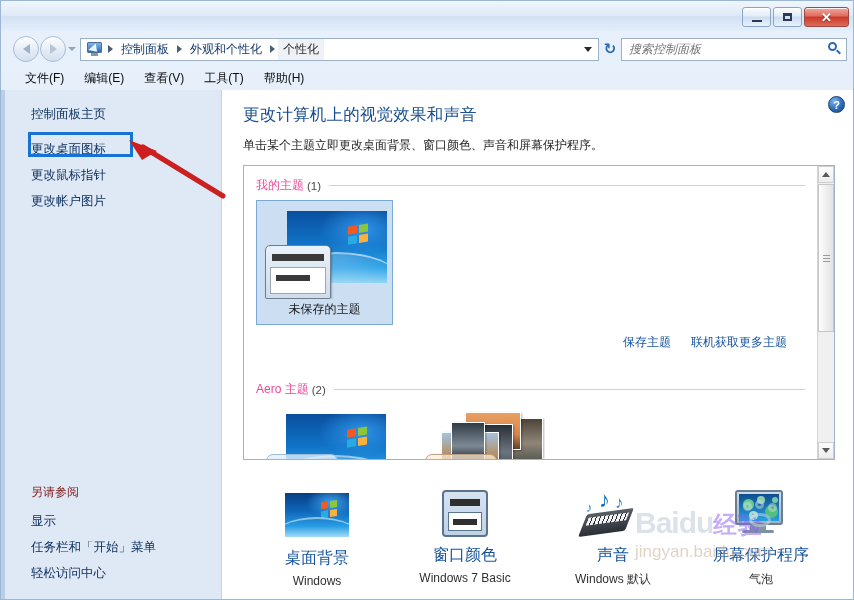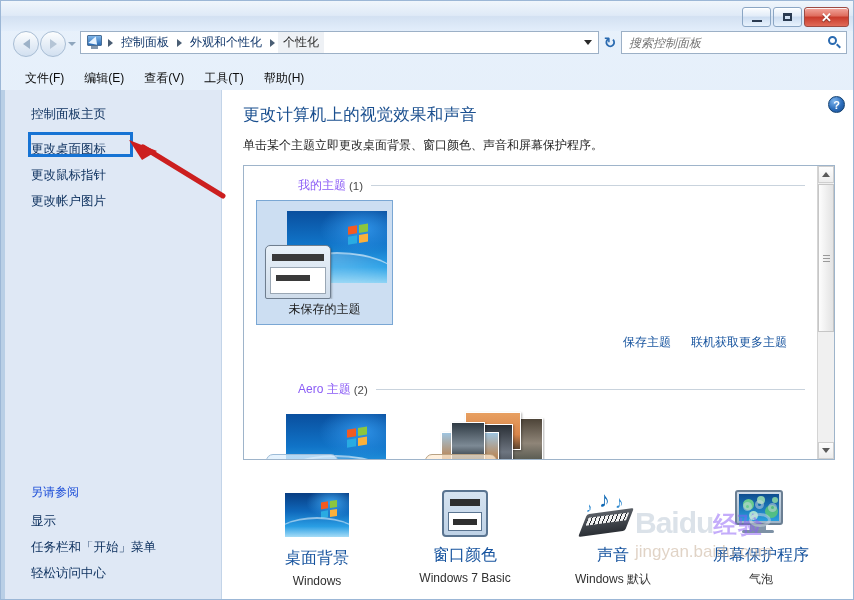--- a/index.html
+++ b/index.html
@@ -44,21 +44,21 @@
   .wbtn-max { width: 9px; height: 8px; border: 2px solid #2a3a50; border-top-width: 3px; }
   .wbtn-close-x {
     color: #ffffff; font-size: 13px; font-weight: bold; line-height: 13px;
     text-shadow: 0 1px 1px rgba(0,0,0,.45);
     font-family: "Liberation Sans", sans-serif;
   }
 
   
   #navbar {
     position: absolute; left: 0; top: 30px; width: 854px; height: 36px;
-    display: flex; padding: 0 6px;
+    display: flex; align-items: center; padding: 0 6px;
   }
   .navbtn {
     width: 26px; height: 26px; border-radius: 50%;
     background: linear-gradient(to bottom, #fdfefe 0%, #e6eef7 50%, #d2e0f0 100%);
     border: 1px solid #a8bdd4;
     display: flex; align-items: center; justify-content: center;
     cursor: pointer;
   }
   .navbtn.back { margin-left: 6px; }
   .navbtn.fwd { margin-left: 1px; }
@@ -152,21 +152,21 @@
     border-left: 4px solid #b9cfe6;
     position: relative;
     padding-top: 12px;
   }
   .side-link {
     font-size: 12.5px; color: #0a2e5c; padding: 5px 0 5px 26px;
     cursor: pointer; line-height: 16px; white-space: nowrap;
   }
   .side-link.home { padding-top: 4px; padding-bottom: 14px; }
   .side-head {
-    font-size: 12px; color: #1d4ed8; padding: 4px 0 7px 26px; cursor: default;
+    font-size: 12px; color: #7f1d1d; padding: 4px 0 7px 26px; cursor: default;
   }
   #see-also {
     position: absolute; left: 0; bottom: 14px; width: 100%;
   }
   
   #highlight-box {
     position: absolute; left: 23px; top: 42px; width: 105px; height: 25px;
     border: 3px solid #1673d4; pointer-events: none; z-index: 5;
   }
   #red-arrow { position: absolute; left: 118px; top: 48px; z-index: 6; pointer-events: none; }
@@ -194,21 +194,21 @@
   
   #theme-pane {
     position: relative;
     height: 295px;
     border: 1px solid #9eb4ca;
     background: #ffffff;
     overflow: hidden;
   }
   #theme-scroll-inner { position: absolute; left: 0; top: 0; right: 17px; bottom: 0; padding: 9px 12px 0 12px; }
   .group-head { display: flex; align-items: center; margin: 2px 0 4px 0; }
-  .group-title { font-size: 12px; color: #8b5cf6; white-space: nowrap; margin-left: 42px; }
+  .group-title { font-size: 12px; color: #ec4899; white-space: nowrap; }
   .group-count { font-size: 11.5px; color: #4a4a4a; margin-left: 3px; }
   .group-rule { flex: 1; height: 1px; background: #c9d3dd; margin-left: 8px; }
 
   .tile-row { display: flex; gap: 22px; margin-top: 6px; }
   .theme-tile {
     width: 137px; height: 125px;
     position: relative; cursor: pointer;
   }
   .theme-tile.selected {
     background: #ccdef2; border: 1px solid #7aa7d4;

